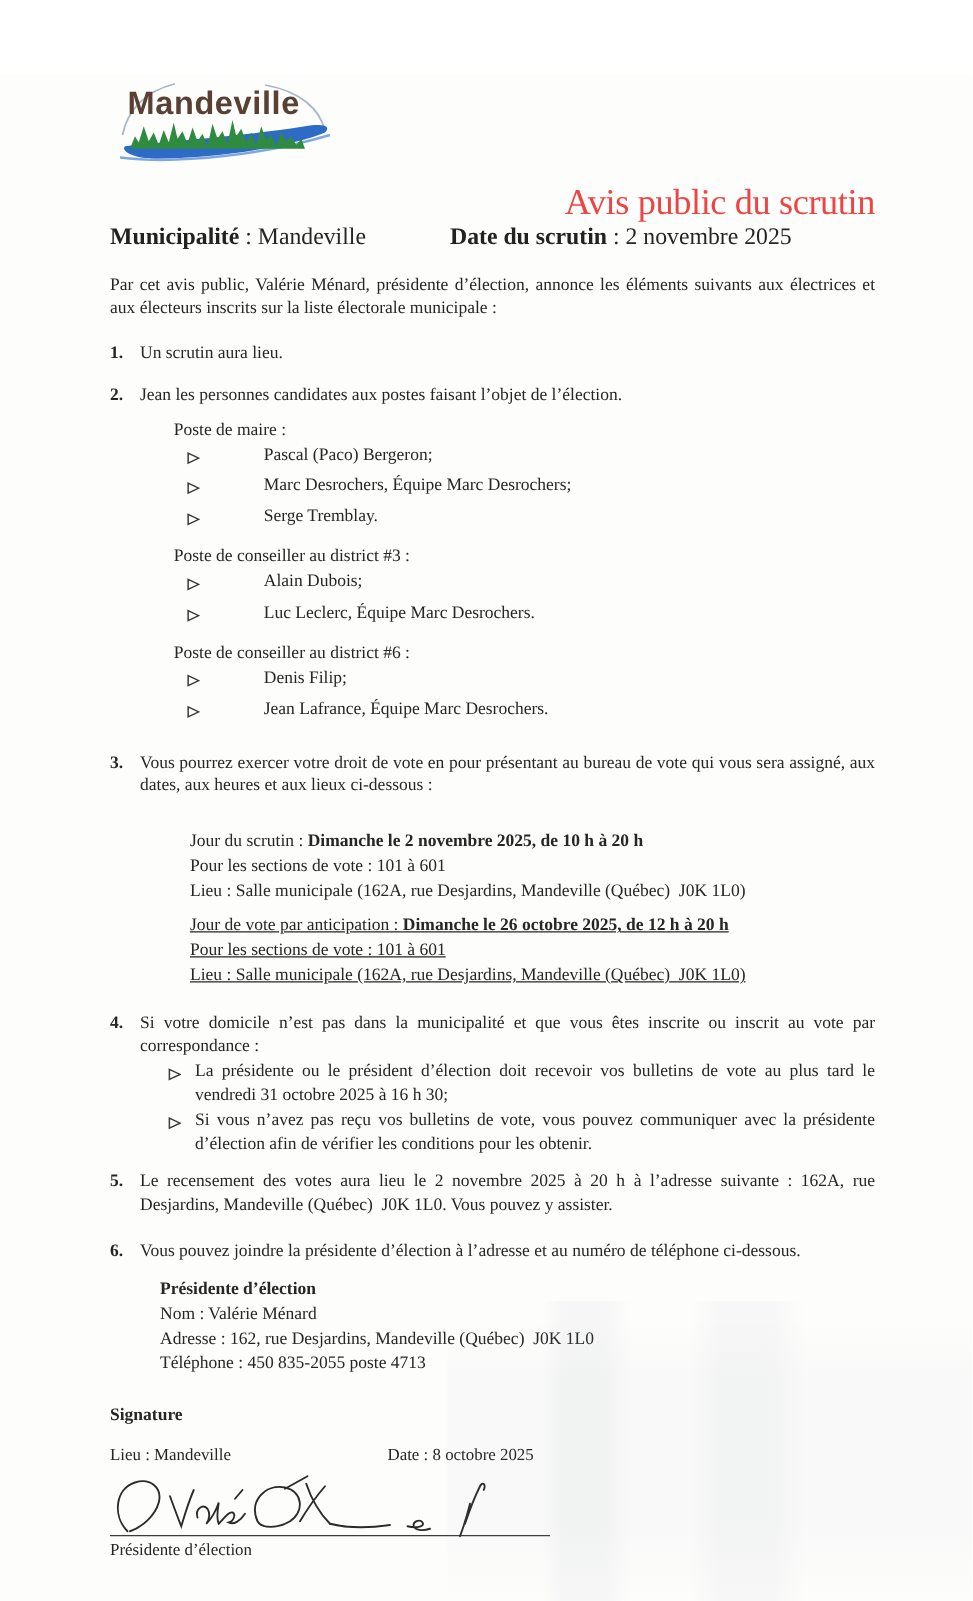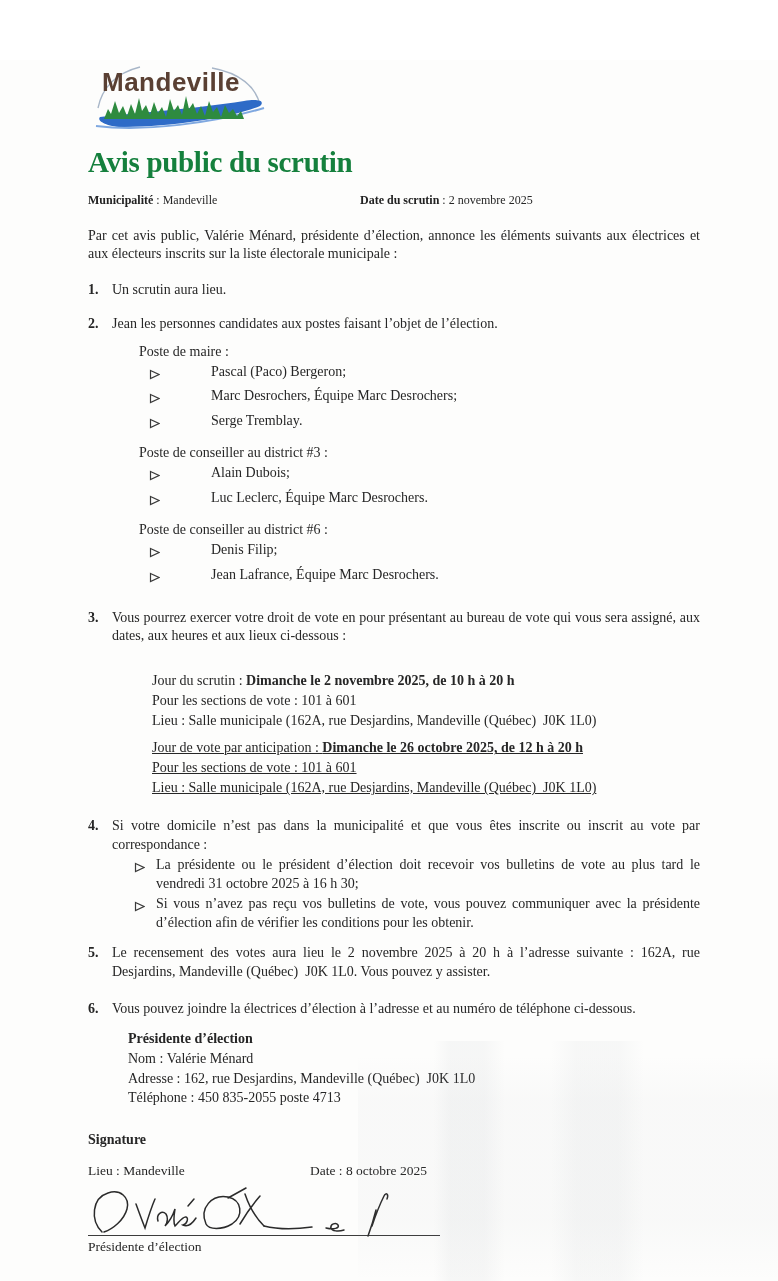--- a/index.html
+++ b/index.html
@@ -26,30 +26,30 @@
       linear-gradient(0deg, transparent 0 20%, rgba(140,148,158,0.04) 40% 80%, transparent 95%);
     pointer-events:none;
   }
   .logo{
     margin:60px 0 0 6px;
     width:176px;height:74px;
     position:relative;
   }
   .title{
     margin:12px 0 0 0;
-    text-align:left;
+    text-align:right;
     font-size:29px;
-    font-weight:bold;
+    font-weight:normal;
     letter-spacing:-0.3px;
-    color:#15803d;
+    color:#ef4444;
   }
   .meta{
-    margin-top:14px;
+    margin-top:0;
     display:flex;
-    font-size:12px;
+    font-size:19px;
   }
   .meta .m-left{width:272px;}
   .meta b{font-weight:bold;color:#222;}
   .body-text{font-size:14px;line-height:1.32;}
   .intro{margin-top:19px;text-align:justify;}
   .item{display:grid;grid-template-columns:24px 1fr;}
   .item .num{font-weight:bold;}
   .just{text-align:justify;}
   .mt-item1{margin-top:17px;}
   .mt-item2{margin-top:16px;}
@@ -218,21 +218,21 @@
     </div>
   </div>
 
   <div class="item body-text mt-item5">
     <span class="num">5.</span>
     <span class="just">Le recensement des votes aura lieu le 2 novembre 2025 à 20 h à l’adresse suivante : 162A, rue Desjardins, Mandeville (Québec)&nbsp; J0K 1L0. Vous pouvez y assister.</span>
   </div>
 
   <div class="item body-text mt-item6">
     <span class="num">6.</span>
-    <span>Vous pouvez joindre la électrices d’élection à l’adresse et au numéro de téléphone ci-dessous.</span>
+    <span>Vous pouvez joindre la présidente d’élection à l’adresse et au numéro de téléphone ci-dessous.</span>
   </div>
 
   <div class="president-block body-text">
     <div class="pb-head">Présidente d’élection</div>
     <div>Nom : Valérie Ménard</div>
     <div>Adresse : 162, rue Desjardins, Mandeville (Québec)&nbsp; J0K 1L0</div>
     <div>Téléphone : 450 835-2055 poste 4713</div>
   </div>
 
   <div class="sig-heading">Signature</div>

